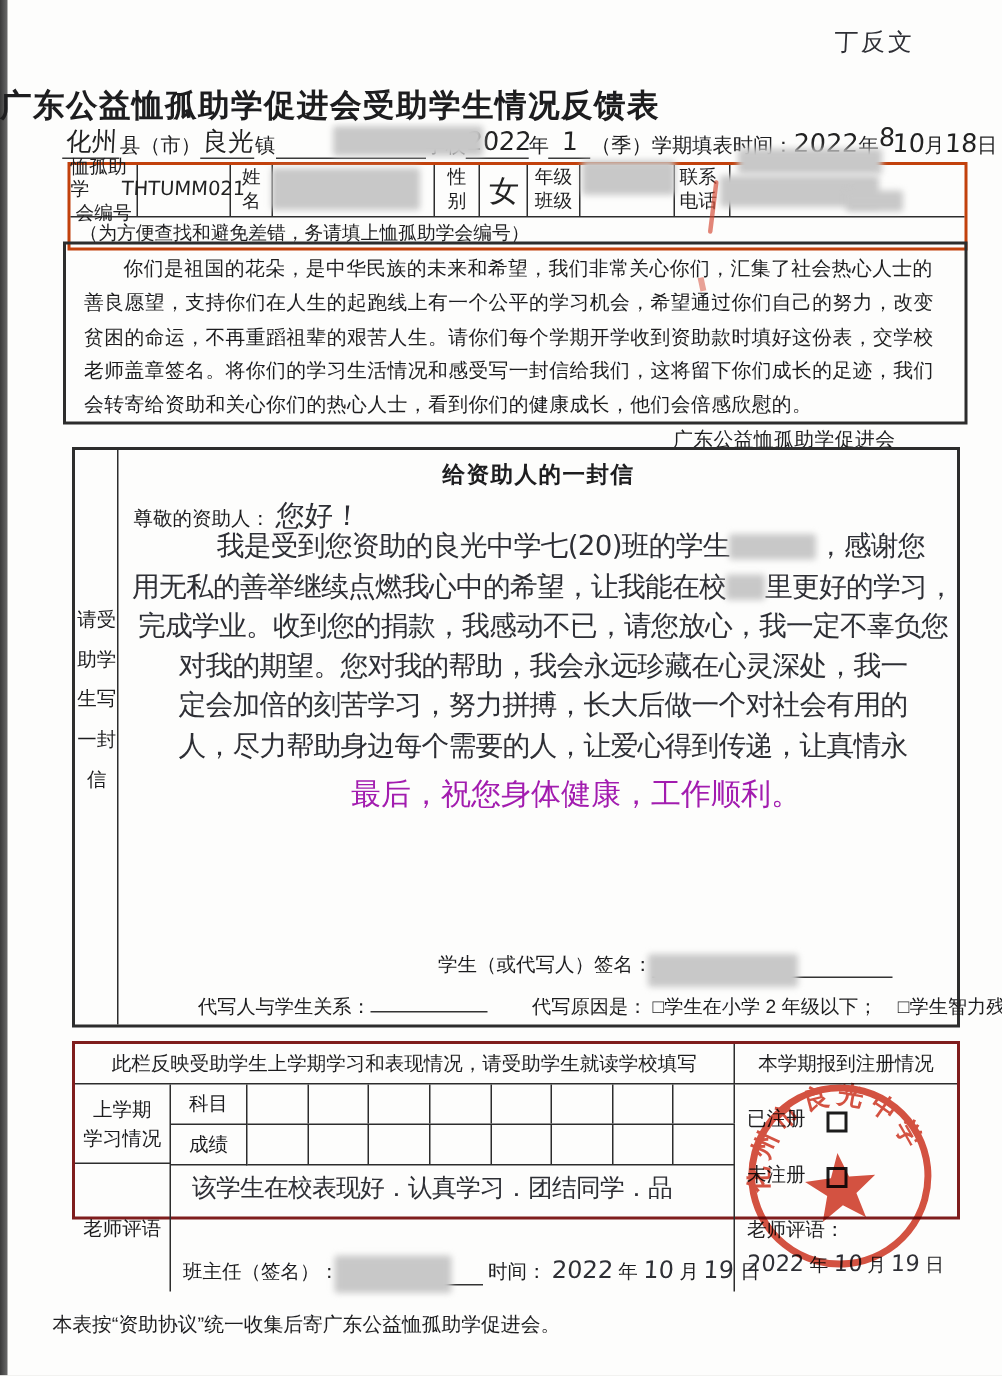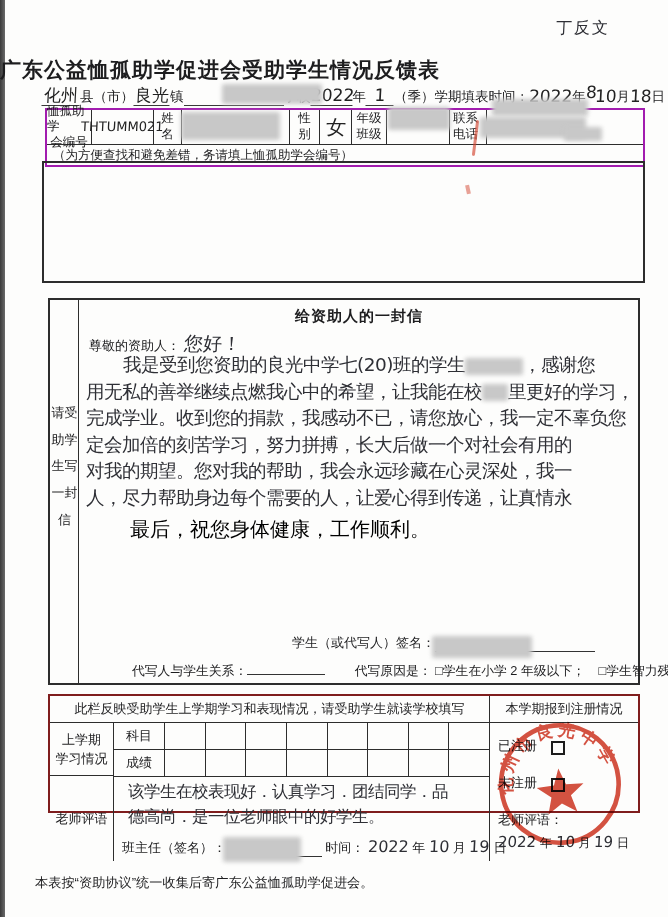--- a/index.html
+++ b/index.html
@@ -30,21 +30,21 @@
 
   
   .header-line { position:absolute; top:86px; left:42px; width:606px;
     display:flex; align-items:flex-end; font-size:13.5px; white-space:nowrap; }
   .header-line .hw { font-size:17px; }
   .hl-gap { flex:1; }
   .m-old { font-size:12px; position:relative; top:-4px; margin-right:-2px; }
 
   
   .info-table { position:absolute; top:108px; left:45px; width:600px;
-    border:2px solid #a21caf; font-size:12.5px; }
+    border:2px solid #c2410c; font-size:12.5px; }
   .info-row { display:flex; height:34px; }
   .info-cell { border-right:1.2px solid #2d2d2d; display:flex;
     flex-direction:column; align-items:center; justify-content:center;
     line-height:1.25; }
   .info-cell.val { border-right:1.2px solid #2d2d2d; position:relative;
     justify-content:center; }
   .info-cell:last-child { border-right:none; }
   .info-note { border-top:1.2px solid #2d2d2d; height:21px; line-height:20px;
     padding-left:6px; font-size:12.5px; }
 
@@ -65,29 +65,29 @@
     height:387px; border:2px solid #2d2d2d; }
   .letter-side { position:absolute; left:0; top:0; width:29px; height:100%;
     border-right:1.2px solid #2d2d2d; }
   .letter-side > div { margin-top:100px; width:29px; word-break:break-all;
     font-size:13px; line-height:2.05; text-align:center; }
   .letter-content { position:absolute; left:30px; top:0; right:0; bottom:0; }
   .letter-title { text-align:center; font-size:15px; font-weight:bold;
     padding-top:7px; letter-spacing:1px; }
   .salutation { position:absolute; top:31px; left:9px; font-size:13px; }
   .salutation .hw { font-size:19px; }
-  .hw-lines { position:absolute; top:52px; left:6px; right:0; }
+  .hw-lines { position:absolute; top:52px; left:6px; right:0;text-align:center; }
   .hw-line { font-size:18.5px; line-height:26.5px; letter-spacing:-.5px;
     white-space:nowrap; font-family:"DejaVu Sans", sans-serif; color:#2e2f35; }
   .hw-line.ind { text-indent:2em; }
   .hw-inline-blur { display:inline-block; width:58px; height:17px;
     background:#c8c8c8; border-radius:2px; filter:blur(2px);
     vertical-align:middle; }
   .closing-line { margin-top:5px; font-size:20px; text-indent:2.2em;
-    font-family:"DejaVu Sans", sans-serif; color:#000000; }
+    font-family:"DejaVu Sans", sans-serif; color:#a21caf; }
   .sign-row { position:absolute; top:334px; left:212px; font-size:13px; }
   .sign-u { display:inline-block; width:160px; border-bottom:1.2px solid #333;
     height:16px; vertical-align:bottom; }
   .proxy-row { position:absolute; top:361px; left:52px; right:2px;
     font-size:12.8px; white-space:nowrap; }
   .proxy-u { display:inline-block; width:78px;
     border-bottom:1.2px solid #333; height:14px; }
 
   
   .school-table { position:absolute; top:694px; left:48px; width:592px;
@@ -198,38 +198,42 @@
       <div class="info-cell" style="width:37px;align-items:flex-start;padding-left:3px;">
         <span>联系</span>
         <span>电话</span>
       </div>
       <div class="info-cell val" style="flex:1;"></div>
     </div>
     <div class="info-note">（为方便查找和避免差错，务请填上恤孤助学会编号）</div>
   </div>
 
   <div class="message-box">
+    <div class="message-body">
+      <p>你们是祖国的花朵，是中华民族的未来和希望，我们非常关心你们，汇集了社会热心人士的善良愿望，支持你们在人生的起跑线上有一个公平的学习机会，希望通过你们自己的努力，改变贫困的命运，不再重蹈祖辈的艰苦人生。请你们每个学期开学收到资助款时填好这份表，交学校老师盖章签名。将你们的学习生活情况和感受写一封信给我们，这将留下你们成长的足迹，我们会转寄给资助和关心你们的热心人士，看到你们的健康成长，他们会倍感欣慰的。</p>
+      <div class="message-sign">广东公益恤孤助学促进会</div>
+    </div>
   </div>
 
   <div class="letter-box">
     <div class="letter-side">
       <div>请受助学生写一封信</div>
     </div>
     <div class="letter-content">
       <div class="letter-title">给资助人的一封信</div>
       <div class="salutation">
         <span>尊敬的资助人：</span>
         <span class="hw">您好！</span>
       </div>
       <div class="hw-lines">
         <div class="hw-line ind"><span>我是受到您资助的良光中学七(20)班的学生</span><span class="hw-inline-blur"></span><span>，感谢您</span></div>
         <div class="hw-line"><span>用无私的善举继续点燃我心中的希望，让我能在校</span><span class="hw-inline-blur" style="width:26px;"></span><span>里更好的学习，</span></div>
         <div class="hw-line">完成学业。收到您的捐款，我感动不已，请您放心，我一定不辜负您</div>
+        <div class="hw-line">对我的期望。您对我的帮助，我会永远珍藏在心灵深处，我一</div>
         <div class="hw-line">定会加倍的刻苦学习，努力拼搏，长大后做一个对社会有用的</div>
-        <div class="hw-line">对我的期望。您对我的帮助，我会永远珍藏在心灵深处，我一</div>
         <div class="hw-line">人，尽力帮助身边每个需要的人，让爱心得到传递，让真情永</div>
         <div class="closing-line">最后，祝您身体健康，工作顺利。</div>
       </div>
       <div class="sign-row">
         <span>学生（或代写人）签名：</span><span class="sign-u"></span>
       </div>
       <div class="proxy-row">
         <span>代写人与学生关系：</span><span class="proxy-u"></span>
         <span style="margin-left:26px;">代写原因是：</span>
         <span>□学生在小学 2 年级以下；</span>
@@ -271,21 +275,20 @@
         <div></div>
         <div></div>
         <div></div>
     </div>
 
     <div class="st-teacher">
       <span>老师评语</span>
     </div>
     <div class="st-comment">
       <div class="hw-line">该学生在校表现好．认真学习．团结同学．品</div>
-      <div class="hw-line">德高尚．是一位老师眼中的好学生。</div>
       <div class="homeroom-row">
         <span>班主任（签名）：</span>
         <span style="display:inline-block;width:92px;border-bottom:1.2px solid #333;height:16px;vertical-align:bottom;"></span>
         <span>时间：</span>
         <span class="hw">2022</span>
         <span>年</span>
         <span class="hw">10</span>
         <span>月</span>
         <span class="hw">19</span>
         <span>日</span>

